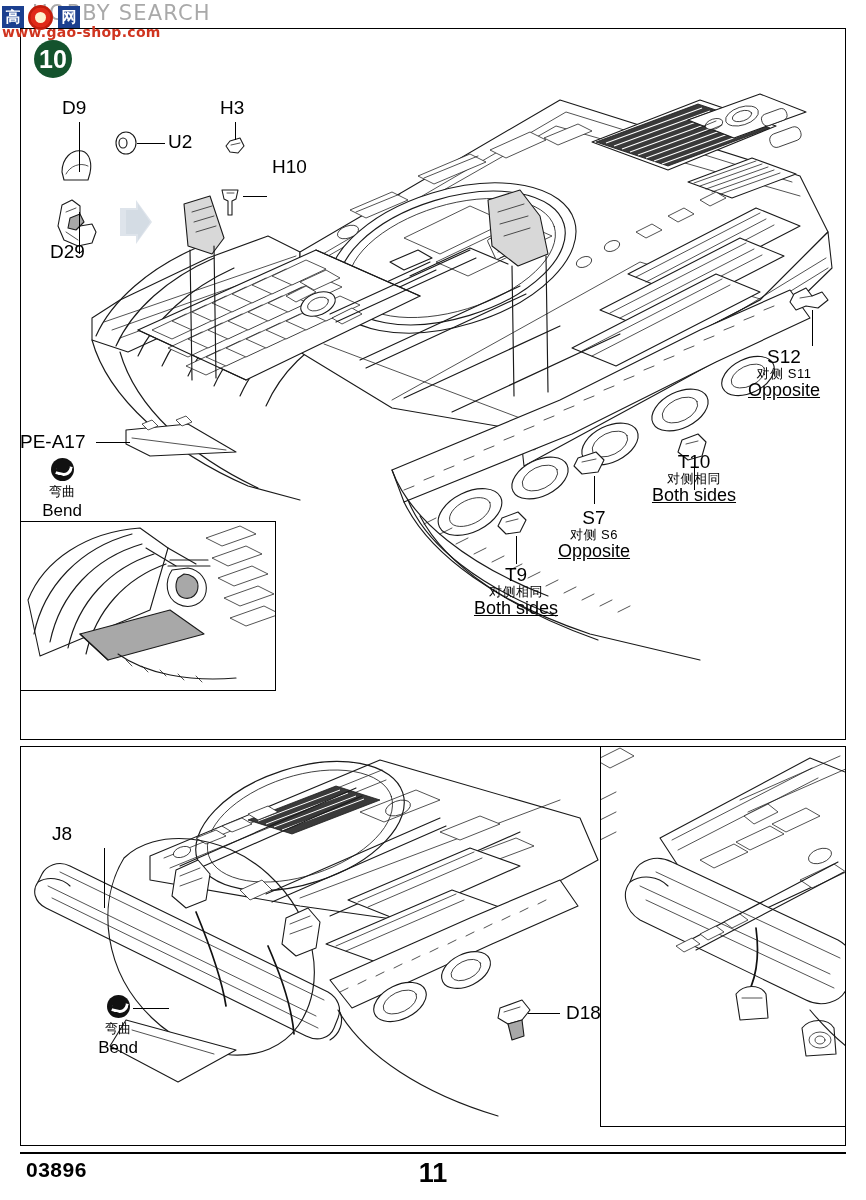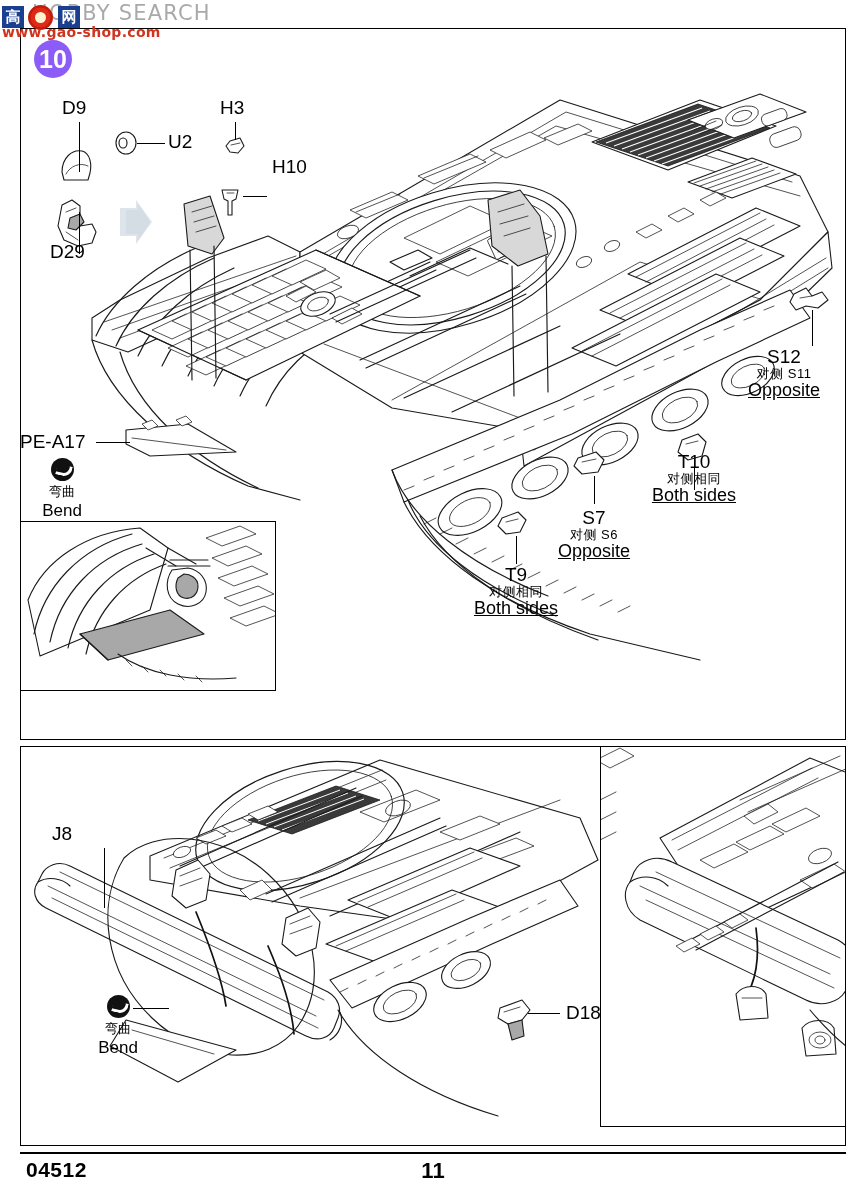--- a/index.html
+++ b/index.html
@@ -42,21 +42,21 @@
   
   .frame{position:absolute;border:1.6px solid #000;box-sizing:border-box;background:transparent;}
   .frame-top{left:20px;top:28px;width:826px;height:712px;}
   .frame-bottom{left:20px;top:746px;width:826px;height:400px;}
   .inset-left{left:20px;top:521px;width:256px;height:170px;border:1.6px solid #000;box-sizing:border-box;}
   .inset-right{left:600px;top:746px;width:246px;height:381px;border:1.6px solid #000;box-sizing:border-box;}
 
   
   .step-badge{
     position:absolute;left:34px;top:40px;width:38px;height:38px;border-radius:50%;
-    background:#8b5cf6;color:#fff;font-size:25px;font-weight:700;line-height:38px;text-align:center;
+    background:#14532d;color:#fff;font-size:25px;font-weight:700;line-height:38px;text-align:center;
     font-family:"Liberation Sans",sans-serif;z-index:30;
   }
 
   
   .lbl{position:absolute;font-size:19px;line-height:1.05;white-space:nowrap;z-index:25;}
   .lbl .cn{font-size:13px;font-family:Liberation Sans, sans-serif;letter-spacing:.5px;}
   .lbl .en{font-size:18px;text-decoration:underline;}
   .lbl.center{text-align:center;transform:translateX(-50%);}
 
   
@@ -85,21 +85,21 @@
   .fillw{fill:#ffffff;stroke:#1a1a1a;stroke-width:1.1;stroke-linejoin:round;}
   .fillw-t{fill:#ffffff;stroke:#1a1a1a;stroke-width:.75;stroke-linejoin:round;}
   .fillg{fill:#d8d8d8;stroke:#1a1a1a;stroke-width:1.1;stroke-linejoin:round;}
   .fillgg{fill:#a8a8a8;stroke:#1a1a1a;stroke-width:1.1;stroke-linejoin:round;}
   .filld{fill:#3a3a3a;stroke:#1a1a1a;stroke-width:.8;stroke-linejoin:round;}
   .arrowgrad{fill:#c9d3de;stroke:none;}
 
   
   .footer-rule{position:absolute;left:20px;top:1152px;width:826px;height:2.2px;background:#000;}
   .kit-no{position:absolute;left:26px;top:1158px;font-size:21px;font-weight:700;letter-spacing:.5px;}
-  .page-no{position:absolute;left:433px;top:1158px;transform:translateX(-50%);font-size:22px;font-weight:700;}
+  .page-no{position:absolute;left:433px;top:1158px;transform:translateX(-50%);font-size:27px;font-weight:700;}
 </style>
 </head>
 <body>
 
 <div class="sheet">
 
   <div class="watermark">
     <div class="wm-text">HOBBY SEARCH</div>
     <div class="wm-logo">
       <div class="wm-box b1">高</div>
@@ -635,16 +635,16 @@
   <div class="bend" style="left:78px;top:995px;">
     <div class="bend-dot"></div>
     <span class="cn">弯曲</span>
     <span class="en">Bend</span>
   </div>
 
   <div class="frame inset-left"></div>
   <div class="frame inset-right"></div>
 
   <div class="footer-rule"></div>
-  <div class="kit-no">04512</div>
+  <div class="kit-no">03896</div>
   <div class="page-no">11</div>
 
 </div>
 
 </body></html>

